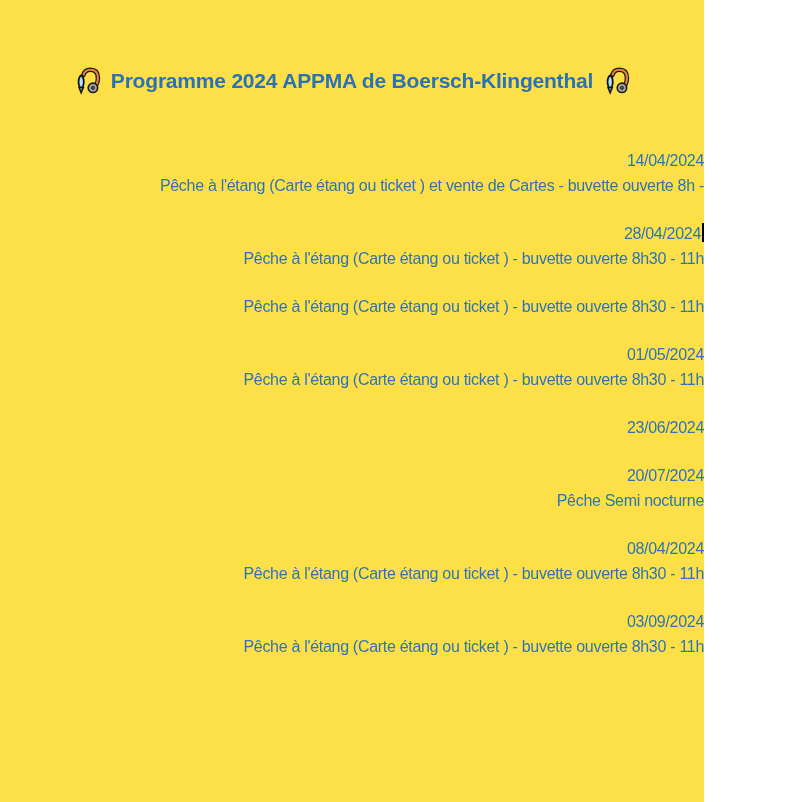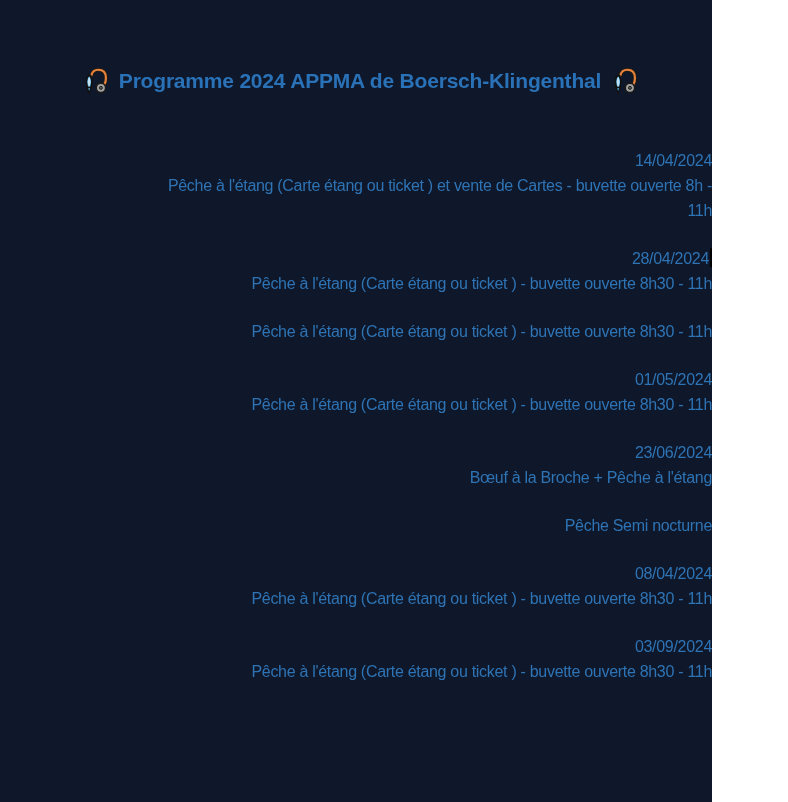--- a/index.html
+++ b/index.html
@@ -1,23 +1,22 @@
 <!DOCTYPE html>
 <html><head>
 <meta charset="utf-8">
 <style>
   html, body { margin: 0; padding: 0; background: #ffffff; }
   .canvas {
     position: relative;
     width: 704px;
     height: 802px;
-    background: #0f172a;
+    background: #fde047;
     overflow: hidden;
     font-family: "Liberation Sans", sans-serif;
-    padding-left: 8px;
   }
   .title-row {
     padding-top: 66px;
     display: flex;
     justify-content: center;
     align-items: center;
     gap: 9px;
     line-height: 30px;
   }
   .title-text {
@@ -76,38 +75,37 @@
         <path d="M 9 11 C 11 13.5, 11 19, 9 22 C 7 19, 7 13.5, 9 11 Z" fill="#bfe2f6" stroke="none"></path>
         <path d="M 6.6 22.6 L 11.4 22.6 L 9 28.4 Z" fill="#55abdf" stroke="#111111" stroke-width="1.6"></path>
       </svg>
     </span>
   </div>
 
   <div class="schedule">
       <div class="event-block">
         <div class="line"><span>14/04/2024</span></div>
         <div class="line">Pêche à l'étang (Carte étang ou ticket ) et vente de Cartes - buvette ouverte 8h -</div>
-        <div class="line">11h</div>
       </div>
       <div class="event-block">
         <div class="line"><span>28/04/2024</span><span class="caret"></span></div>
         <div class="line">Pêche à l'étang (Carte étang ou ticket ) - buvette ouverte 8h30 - 11h</div>
       </div>
       <div class="event-block">
         <div class="line">Pêche à l'étang (Carte étang ou ticket ) - buvette ouverte 8h30 - 11h</div>
       </div>
       <div class="event-block">
         <div class="line"><span>01/05/2024</span></div>
         <div class="line">Pêche à l'étang (Carte étang ou ticket ) - buvette ouverte 8h30 - 11h</div>
       </div>
       <div class="event-block">
         <div class="line"><span>23/06/2024</span></div>
-        <div class="line">Bœuf à la Broche + Pêche à l'étang</div>
       </div>
       <div class="event-block">
+        <div class="line"><span>20/07/2024</span></div>
         <div class="line">Pêche Semi nocturne</div>
       </div>
       <div class="event-block">
         <div class="line"><span>08/04/2024</span></div>
         <div class="line">Pêche à l'étang (Carte étang ou ticket ) - buvette ouverte 8h30 - 11h</div>
       </div>
       <div class="event-block">
         <div class="line"><span>03/09/2024</span></div>
         <div class="line">Pêche à l'étang (Carte étang ou ticket ) - buvette ouverte 8h30 - 11h</div>
       </div>

